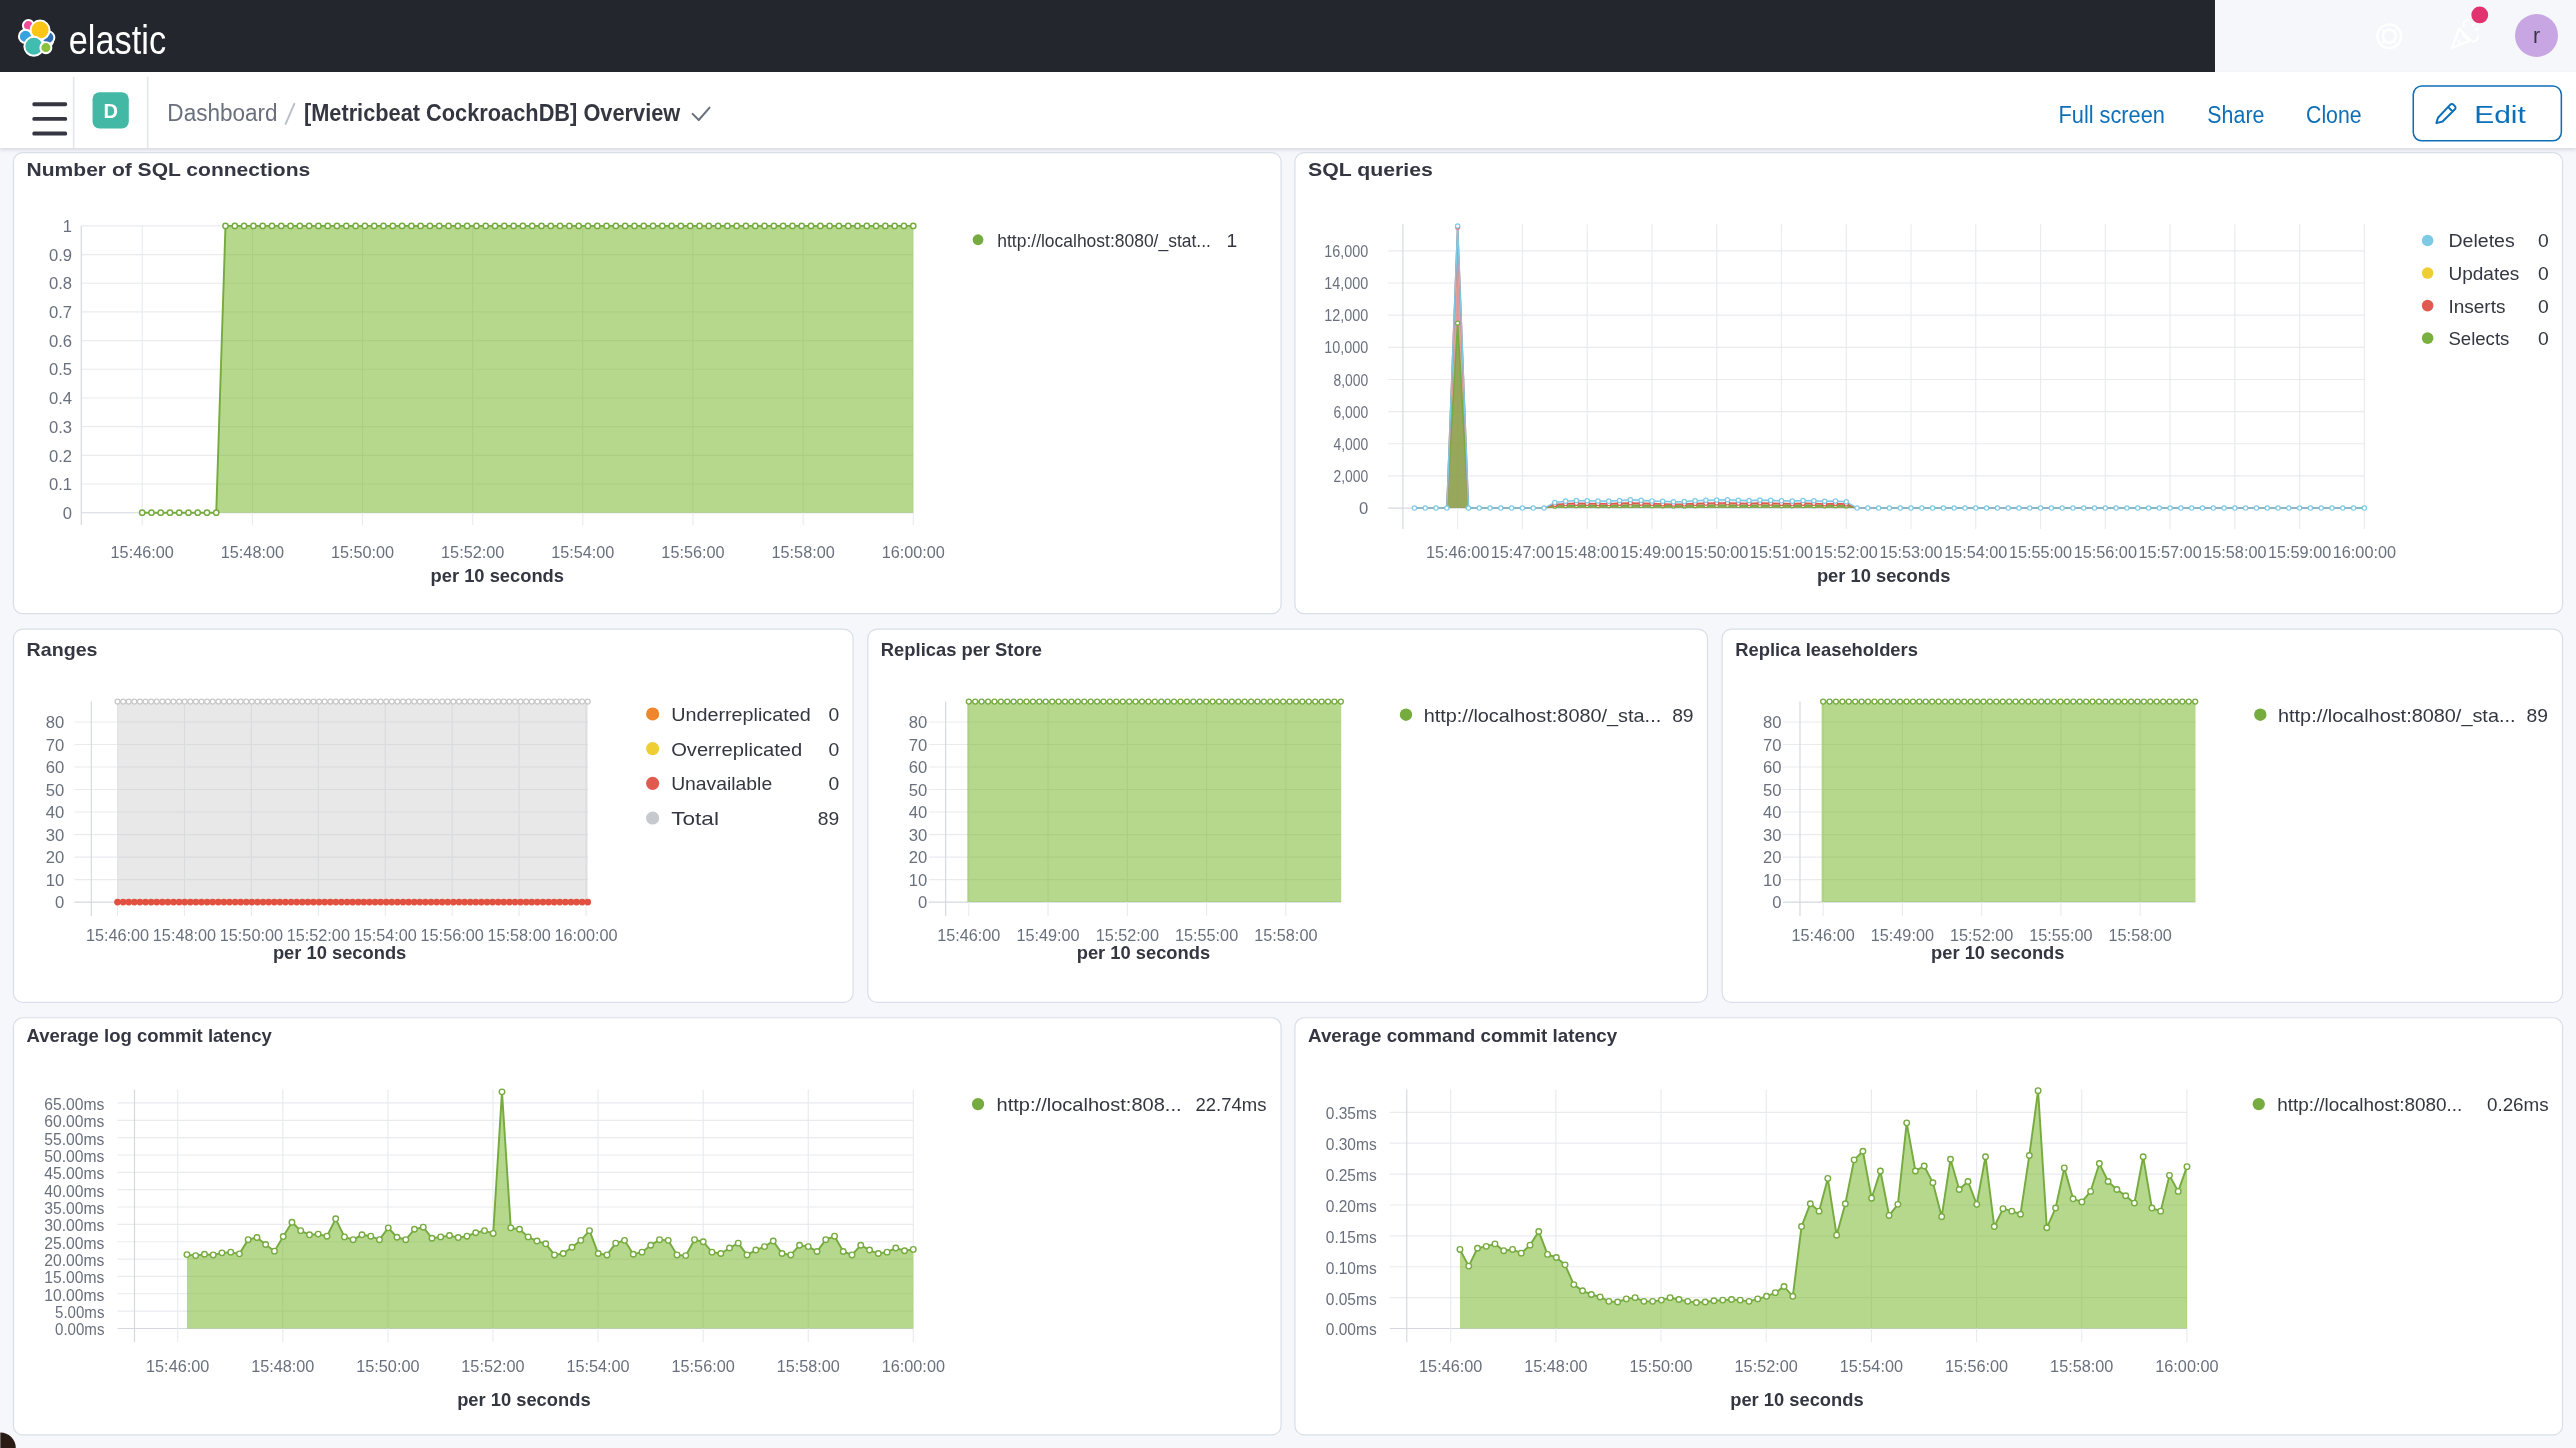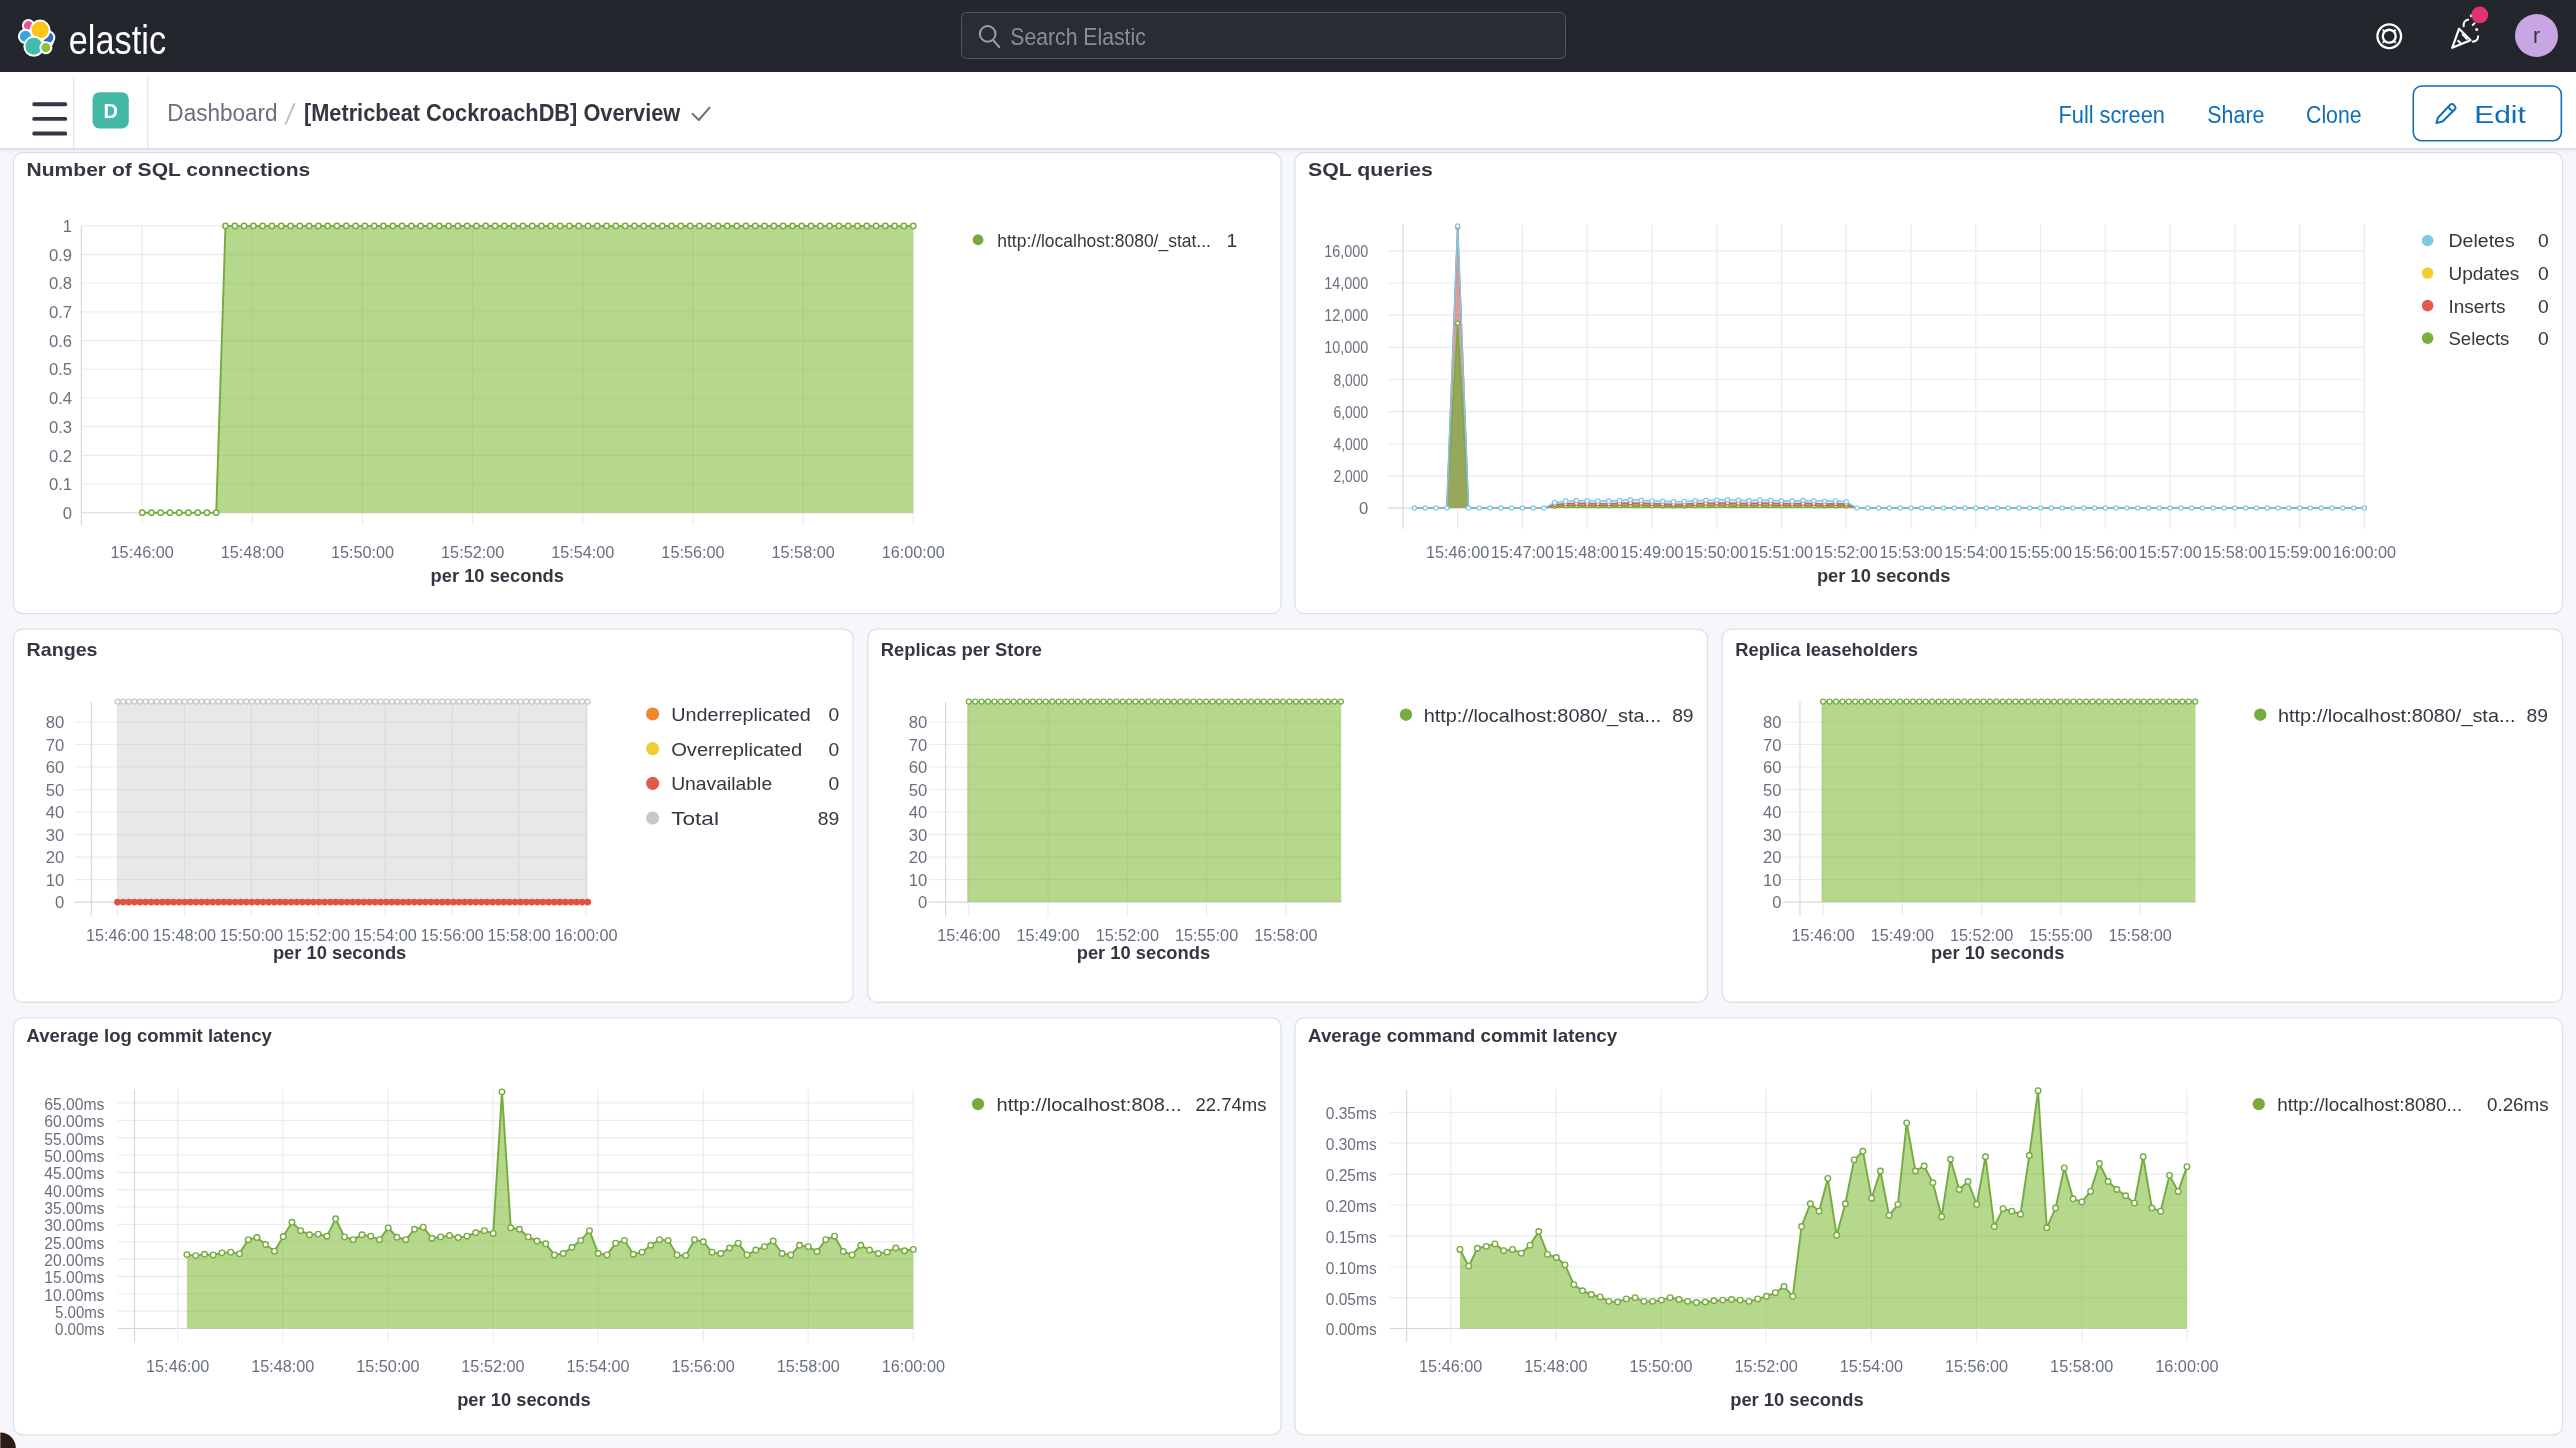--- a/index.html
+++ b/index.html
@@ -1,41 +1,32 @@
 <!DOCTYPE html>
 <html style="font-size:12.3px"><head><meta charset="utf-8"><style>
 *{margin:0;padding:0;box-sizing:border-box}
 html,body{width:2576px;height:1448px;font-family:"Liberation Sans",sans-serif;background:#f6f7fb;overflow:hidden}
-.hdr{position:absolute;left:0;top:0;width:2576px;height:72px;background:#23262c}
+.hdr{position:absolute;left:0;top:0;width:2215px;height:72px;background:#23262c}
 .nav{position:absolute;left:0;top:72px;width:2576px;height:76px;background:#fff;box-shadow:0 1.5px 3.1px rgba(120,130,150,0.25)}
 .abs{position:absolute}
 </style></head>
 <body>
 <div class="hdr">
 <svg class="abs" style="left:0;top:0" width="231" height="72" viewBox="0 0 300 94">
   <g stroke="#fff" stroke-width="2.6">
     <circle cx="36.3" cy="33.4" r="7.2" fill="#f04e98"></circle>
     <circle cx="32.5" cy="47.5" r="8.6" fill="#36a3e0"></circle>
     <path d="M52,42 L67,48 A8.6,8.6 0 0 1 63,61 L49,55 Z" fill="#2f6fb8"></path>
     <circle cx="62" cy="49" r="8.2" fill="#2f6fb8"></circle>
     <circle cx="51.5" cy="39.3" r="12.4" fill="#fdc515"></circle>
     <circle cx="43.4" cy="60.5" r="12.4" fill="#41bdb0"></circle>
     <circle cx="59.1" cy="62.2" r="7.2" fill="#8ac13e"></circle>
   </g>
   <text x="89" y="70" font-size="54" fill="#fff" textLength="127" lengthAdjust="spacingAndGlyphs">elastic</text>
 </svg>
-<div class="abs" style="left:961px;top:11.6px;width:605px;height:47px;border:1.2px solid #55595f;border-radius:5.4px;background:rgba(255,255,255,0.03)">
-  <svg class="abs" style="left:14px;top:10px" width="28" height="28" viewBox="0 0 36 36">
-        <circle cx="15" cy="14" r="10" fill="none" stroke="#9aa0aa" stroke-width="2.6"></circle>
-        <line x1="22" y1="22" x2="30" y2="31" stroke="#9aa0aa" stroke-width="2.6" stroke-linecap="round"></line>
-      </svg>
-  <svg class="abs" style="left:0;top:0" width="605" height="47" viewBox="0 0 784 61">
-        <text x="62" y="41" font-size="30" fill="#878e98" textLength="176" lengthAdjust="spacingAndGlyphs">Search Elastic</text>
-      </svg>
-</div>
 <svg class="abs" style="left:2374px;top:21px" width="32" height="32" viewBox="0 0 42 42">
   <circle cx="20" cy="20" r="15.5" fill="none" stroke="#fff" stroke-width="3"></circle>
   <circle cx="20" cy="20" r="8.5" fill="none" stroke="#fff" stroke-width="3"></circle>
   <line x1="11.5" y1="11.5" x2="14.3" y2="14.3" stroke="#fff" stroke-width="2.6"></line>
   <line x1="28.5" y1="11.5" x2="25.7" y2="14.3" stroke="#fff" stroke-width="2.6"></line>
   <line x1="11.5" y1="28.5" x2="14.3" y2="25.7" stroke="#fff" stroke-width="2.6"></line>
   <line x1="28.5" y1="28.5" x2="25.7" y2="25.7" stroke="#fff" stroke-width="2.6"></line>
 </svg>
 <svg class="abs" style="left:2443px;top:0" width="49" height="62" viewBox="0 0 64 80">
   <path d="M21,37 L36,52 L12,62 Z" fill="none" stroke="#fff" stroke-width="2.8" stroke-linejoin="round"></path>

